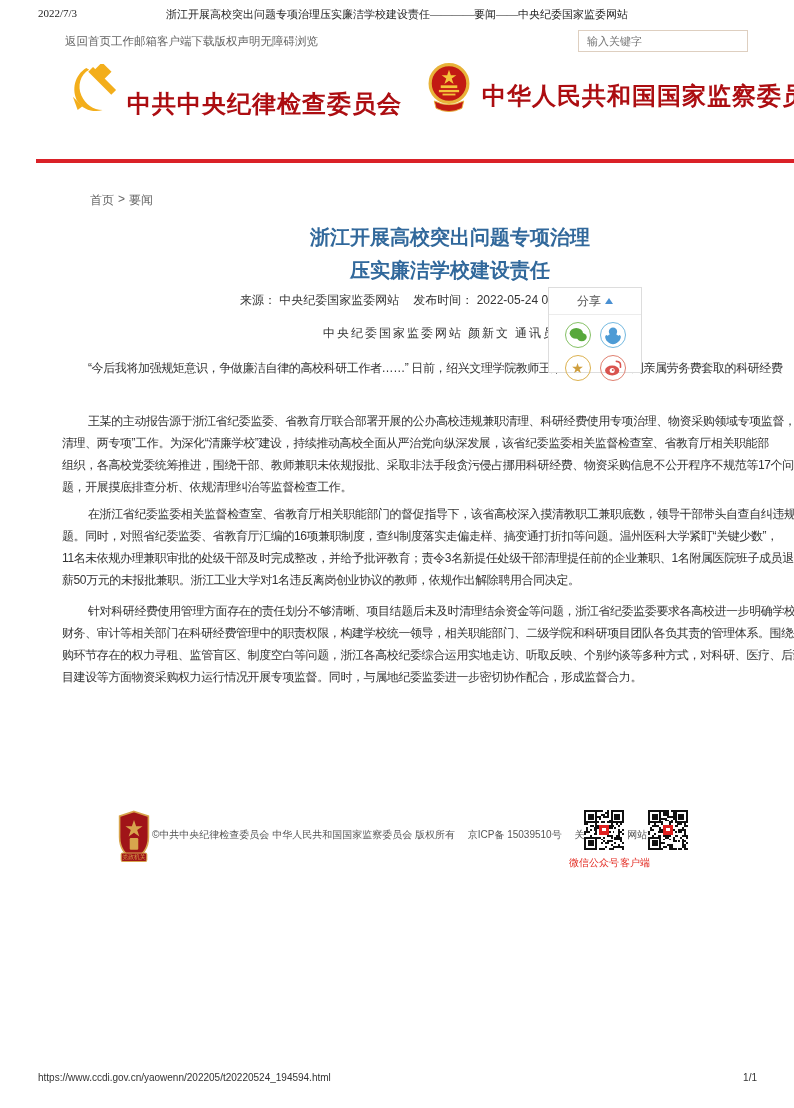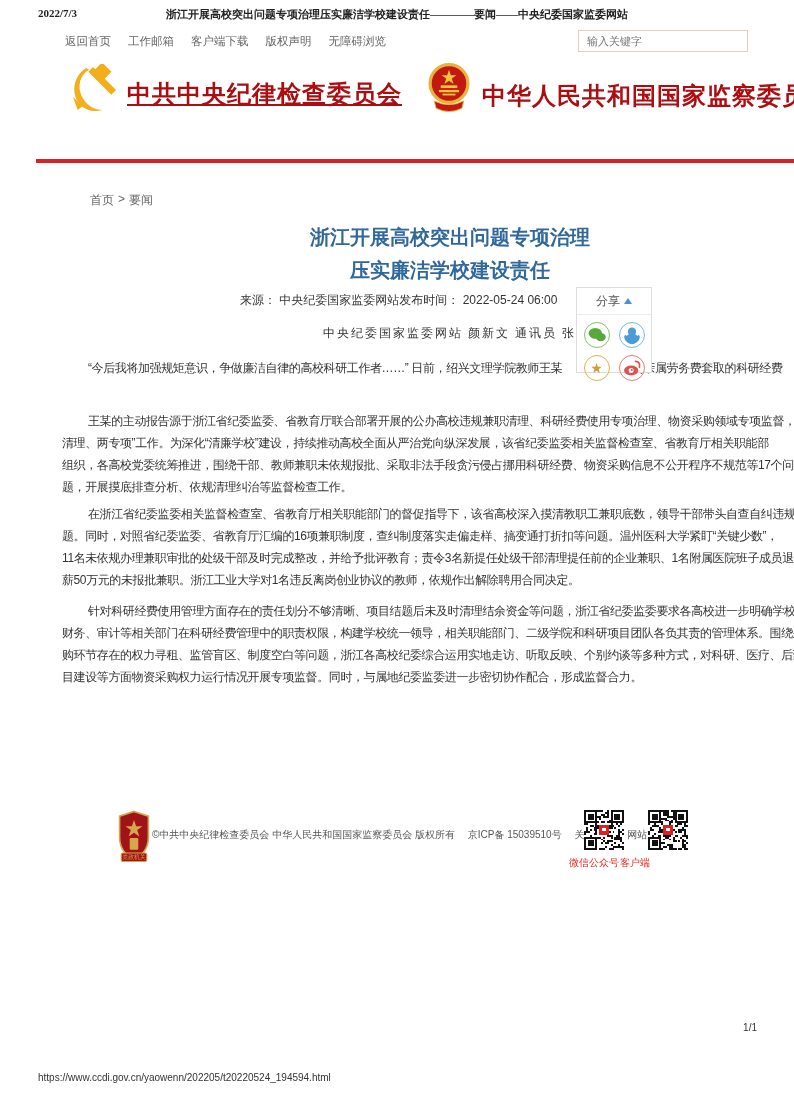--- a/index.html
+++ b/index.html
@@ -1,63 +1,63 @@
 <!DOCTYPE html>
 <html><head>
 <meta charset="utf-8">
 <title>print-preview</title>
 <style>
   html,body{margin:0;padding:0;background:#fff;}
   body{width:794px;height:1108px;position:relative;overflow:hidden;
        font-family:"Liberation Sans",sans-serif;color:#333;}
   .abs{position:absolute;}
   
-  .phead{font-family:"Liberation Serif",serif;font-size:11px;color:#222;font-weight:bold;}
+  .phead{font-family:"Liberation Serif",serif;font-size:11px;color:#222;}
   .pfoot{font-size:10px;color:#333;}
   
-  .nav{top:34px;left:65px;display:flex;gap:17px;font-size:11.5px;color:#666;}
+  .nav{top:34px;left:65px;display:flex;font-size:11.5px;color:#666;}
   .nav span{cursor:pointer;}
   .search{top:30px;left:578px;width:148px;height:20px;border:1px solid #decfc0;
           font-size:11px;color:#555;padding:0 12px 0 8px;outline:none;
           font-family:"Liberation Sans",sans-serif;}
   
   .logotext{font-size:24px;font-weight:bold;color:#ac0d11;letter-spacing:1px;white-space:nowrap;}
   .divider{top:159px;left:36px;width:758px;height:4px;background:#da2128;}
   .crumb{top:192px;left:90px;display:flex;gap:4px;font-size:12px;color:#666;}
   
   .atitle{left:62px;width:776px;text-align:center;font-size:20px;font-weight:bold;
           color:#31689b;white-space:nowrap;}
-  .meta{top:292px;left:240px;display:flex;font-size:12px;color:#333;white-space:nowrap;}
+  .meta{top:292px;left:240px;display:flex;gap:14px;font-size:12px;color:#333;white-space:nowrap;}
   .byline{top:325px;left:323px;font-family:"Liberation Serif",serif;font-size:12px;
           color:#333;letter-spacing:2px;white-space:nowrap;z-index:1;}
   .para{left:62px;z-index:1;}
   .bline{white-space:nowrap;font-size:12px;line-height:22px;color:#333;letter-spacing:-0.4px;}
   .indent{text-indent:26px;}
   
-  .share{top:287px;left:548px;width:76px;height:86px;background:#fff;border:1px solid #ddd;
-         z-index:5;box-sizing:border-box;margin-left:28px;}
+  .share{top:287px;left:548px;width:94px;height:86px;background:#fff;border:1px solid #ddd;
+         z-index:5;box-sizing:border-box;}
   .share-top{height:26px;display:flex;align-items:center;justify-content:center;gap:4px;
              font-size:12px;color:#555;border-bottom:1px solid #ececec;}
   .tri-up{width:0;height:0;border-left:4px solid transparent;border-right:4px solid transparent;
           border-bottom:6px solid #4a90d2;}
   .share-grid{display:grid;grid-template-columns:26px 26px;gap:7px 9px;justify-content:center;
               padding-top:7px;}
   .sicon{width:26px;height:26px;border-radius:50%;box-sizing:border-box;display:flex;
          align-items:center;justify-content:center;cursor:pointer;}
   .ic-wechat{border:1.5px solid #86c166;}
   .ic-qq{border:1.5px solid #74b9e0;}
   .ic-qzone{border:1.5px solid #dcb14f;color:#cf9e3d;font-size:14px;line-height:1;}
   .ic-weibo{border:1.5px solid #e08070;}
   
   .ftext{top:828px;left:152px;font-size:10px;color:#555;white-space:nowrap;}
   .ftext span{margin-right:10px;margin-top:44px;}
   .qr-label{font-size:10px;color:#e32b22;text-align:center;width:60px;}
   
   .urly{top:1072px;left:38px;}
-  .pageno{top:1022px;right:37px;}
+  .pageno{top:1072px;right:37px;}
 </style>
 </head>
 <body>
 
 <div class="abs phead" style="top:7px;left:38px;">2022/7/3</div>
 <div class="abs phead" style="top:7px;left:0;width:794px;text-align:center;">浙江开展高校突出问题专项治理压实廉洁学校建设责任————要闻——中央纪委国家监委网站</div>
 
 <div class="abs nav">
   <span>返回首页</span>
   <span>工作邮箱</span>
@@ -66,21 +66,21 @@
   <span>无障碍浏览</span>
 </div>
 <input class="abs search" placeholder="输入关键字" style="">
 
 <svg class="abs" style="top:64px;left:70px;" width="48" height="50" viewBox="0 0 100 100">
   <path d="M34 6 C10 20 2 52 16 76 C26 92 48 100 68 94 C48 93 32 82 24 64 C15 44 21 20 40 10 Z" fill="#f3ae1b"></path>
   <path d="M38 14 L48 4 L96 52 L86 62 Z" fill="#f3ae1b"></path>
   <path d="M52 0 L80 0 L80 30 L52 30 Z" transform="rotate(45 66 15)" fill="#f3ae1b"></path>
   <path d="M6 66 L26 86 L16 94 Z" fill="#f3ae1b"></path>
 </svg>
-<div class="abs logotext" style="top:78px;left:127px;text-decoration:underline;">中共中央纪律检查委员会</div>
+<div class="abs logotext" style="top:88px;left:127px;">中共中央纪律检查委员会</div>
 
 <svg class="abs" style="top:62px;left:426px;" width="46" height="54" viewBox="0 0 100 116">
   <circle cx="50" cy="46" r="41" fill="#c21a13"></circle>
   <circle cx="50" cy="46" r="41" fill="none" stroke="#e8b339" stroke-width="7"></circle>
   <polygon points="50,16 54,28 66,28 56,35 60,47 50,40 40,47 44,35 34,28 46,28" fill="#f5c43b"></polygon>
   <rect x="32" y="50" width="36" height="6" fill="#f5c43b"></rect>
   <rect x="28" y="60" width="44" height="5" fill="#f5c43b"></rect>
   <rect x="36" y="68" width="28" height="4" fill="#f5c43b"></rect>
   <path d="M18 84 Q50 100 82 84 L78 100 Q50 114 22 100 Z" fill="#c21a13" stroke="#e8b339" stroke-width="2"></path>
 </svg>

